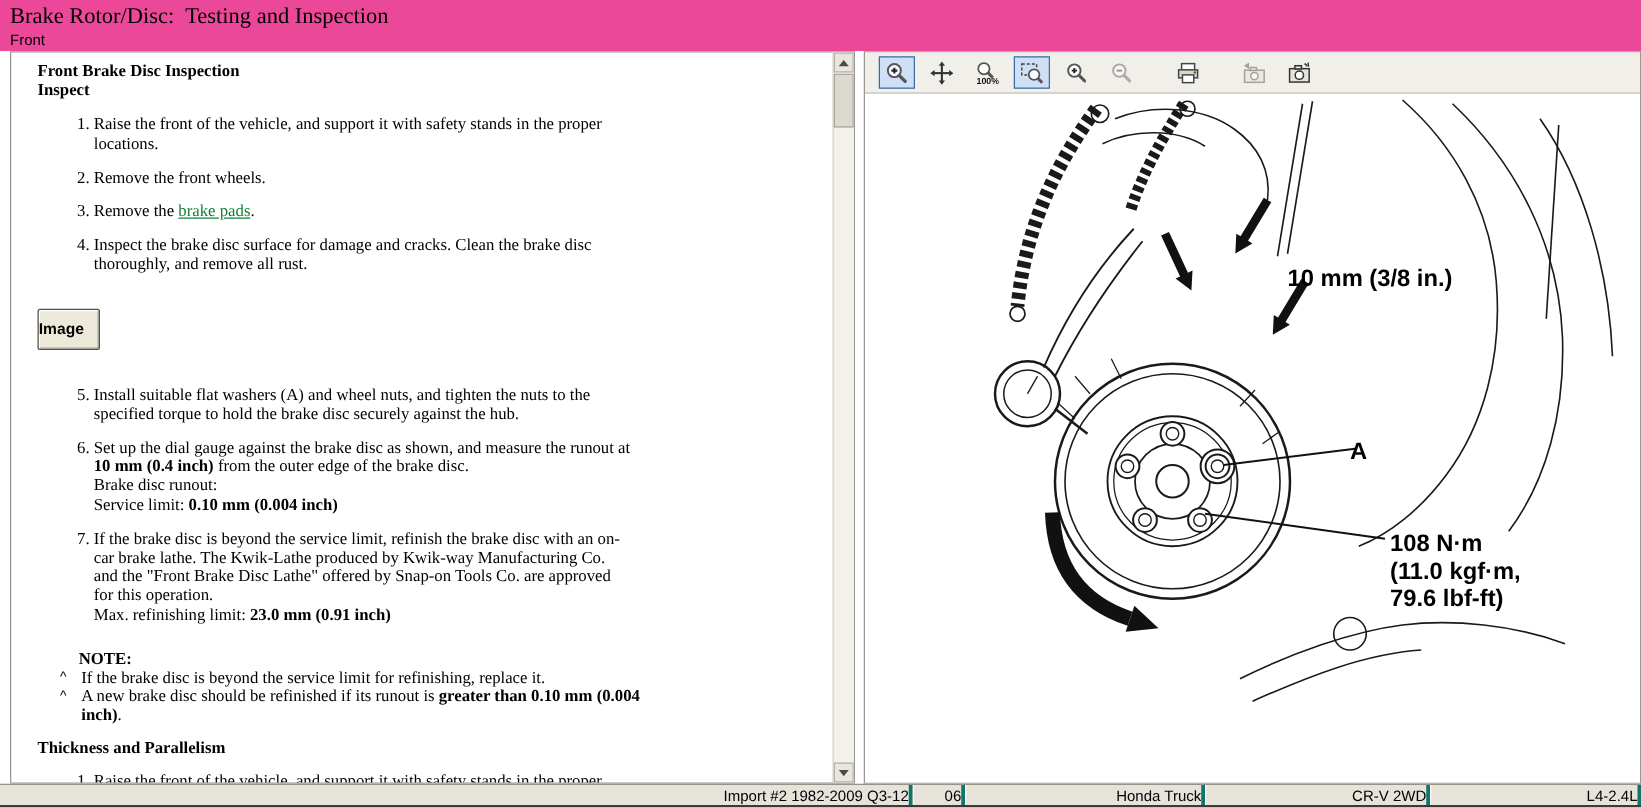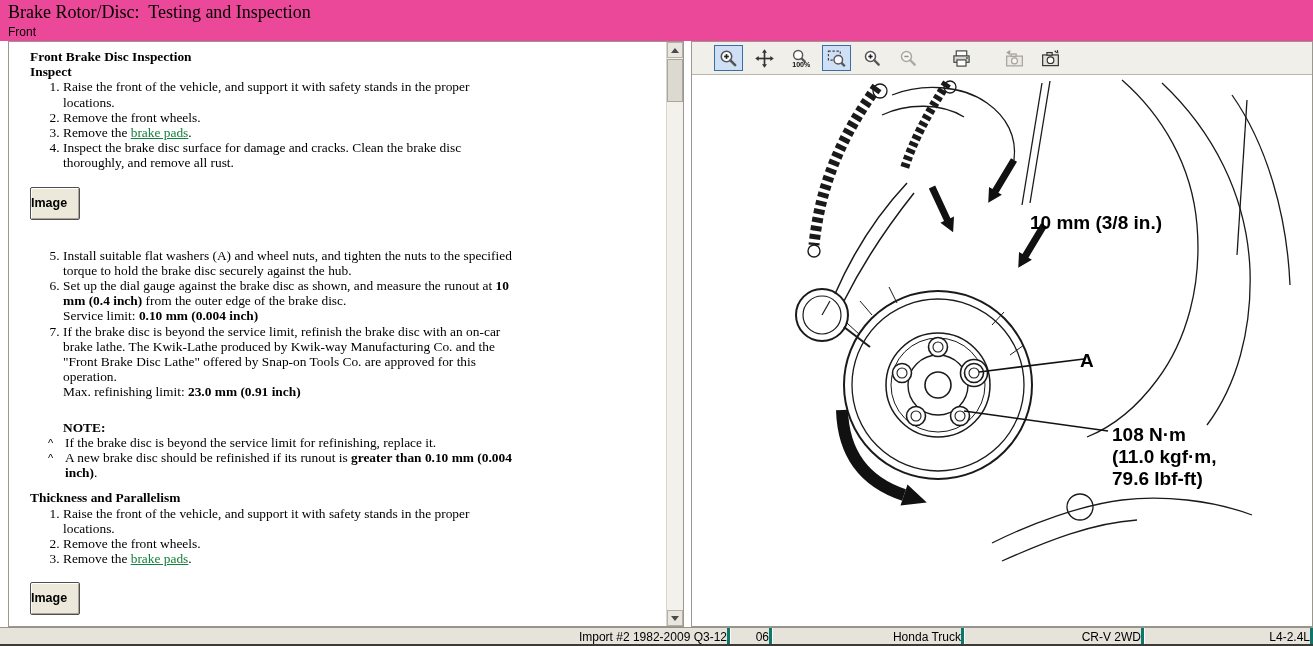--- a/index.html
+++ b/index.html
@@ -14,21 +14,21 @@
               font-family:"Liberation Sans", sans-serif; }
 
   
   .main { position:absolute; top:41px; left:0; right:0; bottom:19px; background:#fff; }
 
   .left-panel { position:absolute; left:8px; top:0; width:676px; height:100%;
                 border:1px solid #9a978f; background:#fff; overflow:hidden; }
   .article { position:absolute; left:21px; top:7px; width:488px; font-size:13.4px; line-height:15.2px; }
   .h { font-weight:bold; }
   ol.steps { margin:0; padding-left:33px; }
-  ol.steps li { margin:0; }
+  ol.steps li { margin:12px; }
   ol.steps.second { margin-top:28px; }
   .image-btn { display:inline-block; margin-top:16px; height:33px; padding:1px 12px 2px 0;
                background:#ece9da; border:1px solid #4f4f4f; border-radius:2px;
                box-shadow: inset 1px 1px 0 #ffffff, inset -1px -1px 0 #a8a49a;
                font:bold 12.5px "Liberation Sans", sans-serif; color:#000; cursor:pointer; }
   a.link { color:#15803d; text-decoration:underline; cursor:pointer; }
   .note { margin-top:20px; }
   .note-head { margin-left:33px; font-weight:bold; }
   .note-item { display:flex; margin-left:18px; }
   .note-item .marker { width:17px; flex:0 0 17px; font:11px "Liberation Sans", sans-serif; padding-top:2px; }
@@ -44,21 +44,21 @@
             border-bottom:5px solid #4a4a4a; }
   .tri-down { width:0; height:0; border-left:4px solid transparent; border-right:4px solid transparent;
               border-top:5px solid #4a4a4a; }
   .sb-thumb { position:absolute; left:0; top:17px; width:16px; height:43px;
               background:#dcd9d0; border:1px solid #aaa69b; cursor:grab; }
 
   
   .right-panel { position:absolute; left:691px; top:0; right:0; height:100%;
                  border:1px solid #9a978f; background:#fff; }
   .toolbar { height:33px; background:#f1efe9; border-bottom:1px solid #bab6ab;
-             display:flex; align-items:center; padding-left:22px; gap:7px; }
+             display:flex; align-items:center; padding-left:11px; gap:7px; }
   .tb-btn { width:29px; height:26px; background:transparent; border:1px solid transparent;
             display:flex; align-items:center; justify-content:center; padding:0; cursor:pointer; }
   .tb-btn svg { width:19px; height:19px; }
   .tb-btn.active { background:#cfdff5; border:1px solid #3a6ea5; }
   .tb-btn.disabled { opacity:.45; }
   .tb-sep { width:10px; flex:0 0 10px; }
   .canvas { position:absolute; top:33px; left:0; right:0; bottom:0; background:#fff; }
   .canvas svg.illus { width:100%; height:100%; display:block; }
   .callout { font-family:"Liberation Sans", sans-serif; font-weight:bold; font-size:19px; fill:#000; }
 
@@ -94,20 +94,21 @@
           <li><span>Remove the </span><a href="#" class="link">brake pads</a><span>.</span></li>
           <li><span>Inspect the brake disc surface for damage and cracks. Clean the brake disc thoroughly, and remove all rust.</span></li>
         </ol>
 
         <button class="image-btn">Image</button>
 
         <ol class="steps second" start="5">
           <li><span>Install suitable flat washers (A) and wheel nuts, and tighten the nuts to the specified torque to hold the brake disc securely against the hub.</span></li>
           <li>
             <span>Set up the dial gauge against the brake disc as shown, and measure the runout at </span><b>10 mm (0.4 inch)</b><span> from the outer edge of the brake disc.</span>
+            <div><span>Brake disc runout:</span></div>
             <div><span>Service limit: </span><b>0.10 mm (0.004 inch)</b></div>
           </li>
           <li>
             <span>If the brake disc is beyond the service limit, refinish the brake disc with an on-car brake lathe. The Kwik-Lathe produced by Kwik-way Manufacturing Co. and the "Front Brake Disc Lathe" offered by Snap-on Tools Co. are approved for this operation.</span>
             <div><span>Max. refinishing limit: </span><b>23.0 mm (0.91 inch)</b></div>
           </li>
         </ol>
 
         <div class="note">
           <div class="note-head">NOTE:</div>

